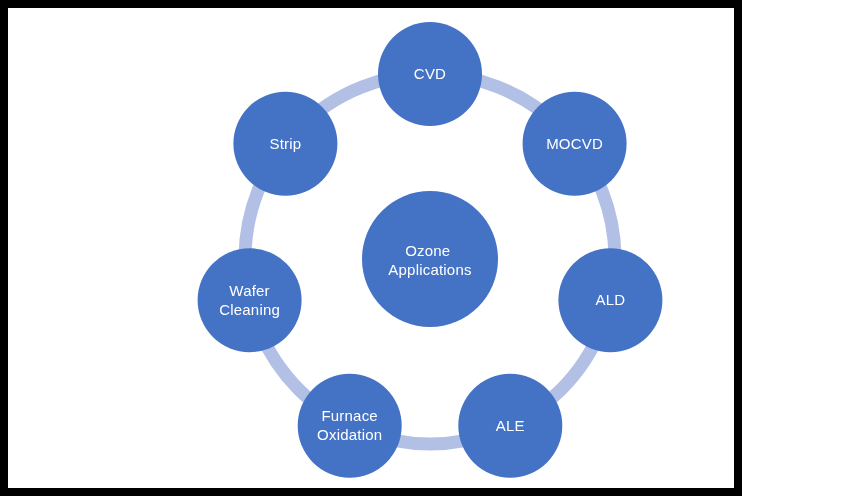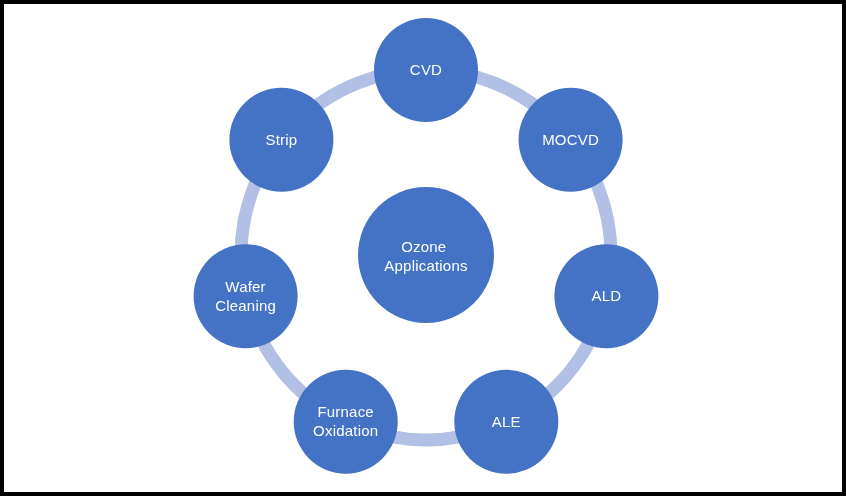--- a/index.html
+++ b/index.html
@@ -3,24 +3,24 @@
 <meta charset="utf-8">
 <style>
   html, body {
     margin: 0;
     padding: 0;
     background: #ffffff;
     font-family: "Liberation Sans", sans-serif;
   }
   .figure-frame {
     position: relative;
-    width: 846px;
+    width: 742px;
     height: 496px;
     box-sizing: border-box;
-    border: 4px solid #000000;
+    border: 8px solid #000000;
     background: #ffffff;
     overflow: hidden;
   }
   .figure-frame svg {
     display: block;
   }
   .node-text {
     font-family: "Liberation Sans", sans-serif;
     font-size: 15px;
     letter-spacing: 0.2px;

